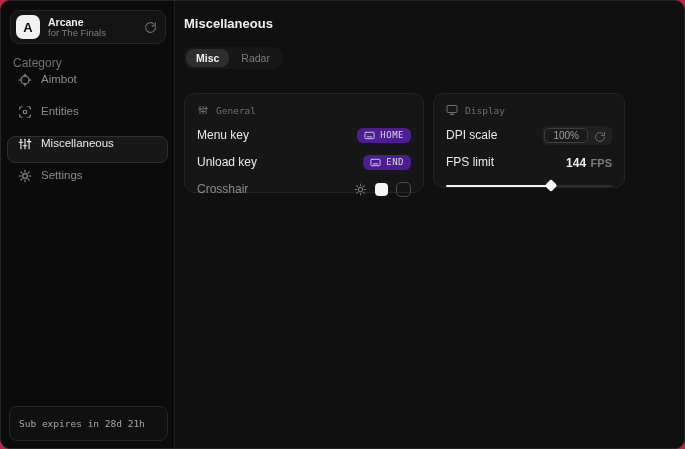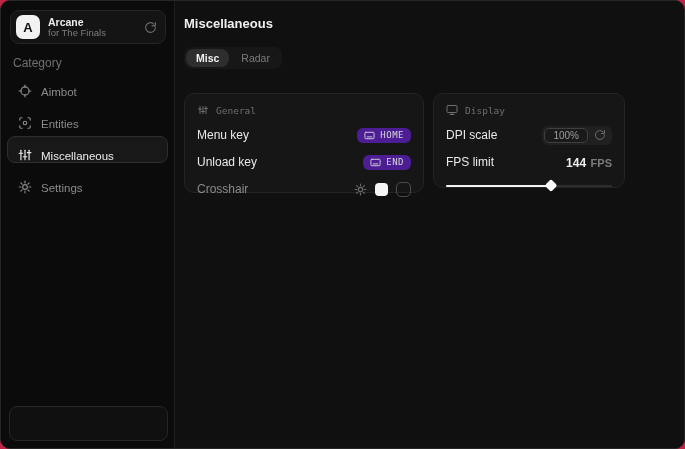--- a/index.html
+++ b/index.html
@@ -41,21 +41,21 @@
   .icon { display:inline-flex; align-items:center; justify-content:center; }
   .icon svg { display:block; }
   .muted-ic { color:#6f6f6f; }
   .section-label {
     position:absolute; left:12px; top:55px;
     font-size:12px; color:#707070;
   }
   .nav { position:absolute; left:6px; right:6px; top:71px; display:flex; flex-direction:column; gap:5px; }
   .nav-item {
     height:27px; border-radius:8px; border:1px solid transparent;
-    display:flex; align-items:flex-end; gap:9px; padding:0 10px;
+    display:flex; align-items:flex-start; gap:9px; padding:0 10px;
     color:#8a8a8a; font-size:11.5px; cursor:default;
   }
   .nav-item.active {
     background:#181818; border-color:#2f2f2f; color:#ececec;
   }
   .footer-card {
     position:absolute; left:8px; bottom:7px; width:159px; height:35px;
     background:#101010; border:1px solid #272727; border-radius:8px;
     padding:4px 9px; display:flex; flex-direction:column; justify-content:center; gap:1px;
   }
@@ -97,21 +97,21 @@
   .key-badge {
     display:inline-flex; align-items:center; gap:5px;
     background:#4c1d95; border-radius:6px; padding:2px 7px;
     font-family:"DejaVu Sans Mono","Liberation Mono",monospace;
     font-size:9px; color:#d6d6d6; letter-spacing:0.5px;
   }
   .cross-controls { display:inline-flex; align-items:center; gap:8px; }
   .swatch { width:13px; height:13px; border-radius:4px; background:#f5f5f5; }
   .checkbox { width:15px; height:15px; border-radius:5px; border:1.5px solid #4c4c4c; background:transparent; }
   .dpi-control {
-    display:inline-flex; align-items:center; gap:6px;
+    display:inline-flex; align-items:flex-end; gap:6px;
     background:#202020; border-radius:6px; padding:2px 6px 2px 2px;
   }
   .dpi-value {
     border:1px solid #404040; border-radius:5px; background:#1a1a1a;
     padding:1px 8px; font-size:10px; color:#9e9e9e;
   }
   .fps-value { font-size:12px; font-weight:bold; color:#ededed; }
   .fps-unit  { font-size:11px; font-weight:bold; color:#7c7c7c; }
   .slider { position:relative; margin-top:12px; height:8px; }
   .slider-track {
@@ -206,20 +206,21 @@
             <line x1="4.9" y1="19.1" x2="7" y2="17"></line>
               <line x1="17" y1="7" x2="19.1" y2="4.9"></line>
           </svg>
         </span>
         <span>Settings</span>
       </div>
 
     </div>
 
     <div class="footer-card">
+      <div class="footer-line1">Sub expires in 28d 21h</div>
     </div>
 
   </div>
 
   <div class="main">
 
     <div class="page-title">Miscellaneous</div>
 
     <div class="tabs">
       <div class="tab active">Misc</div>

